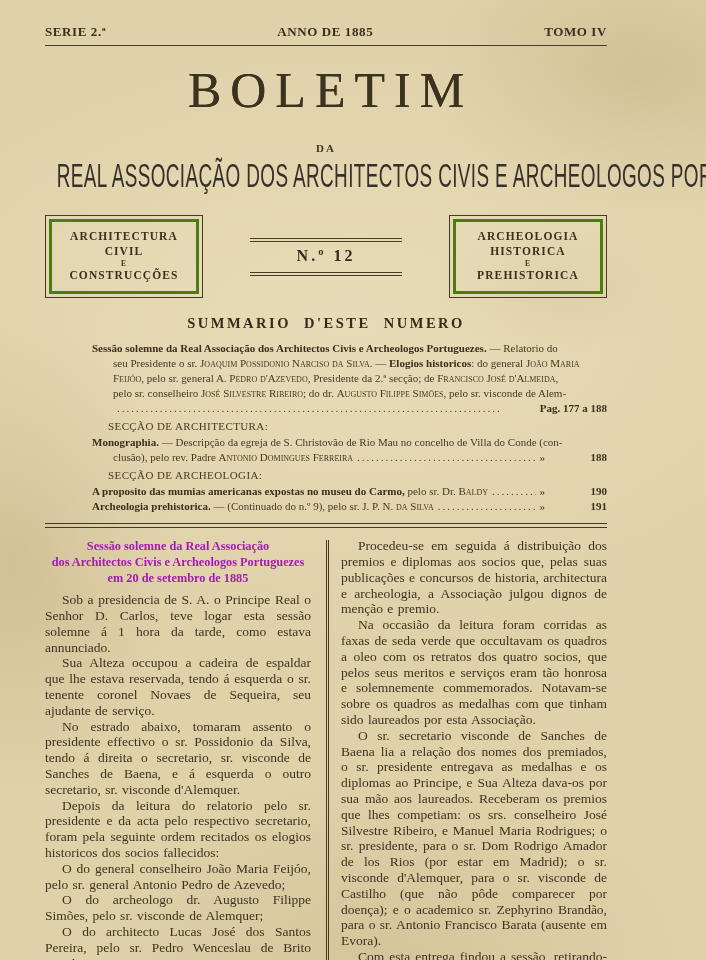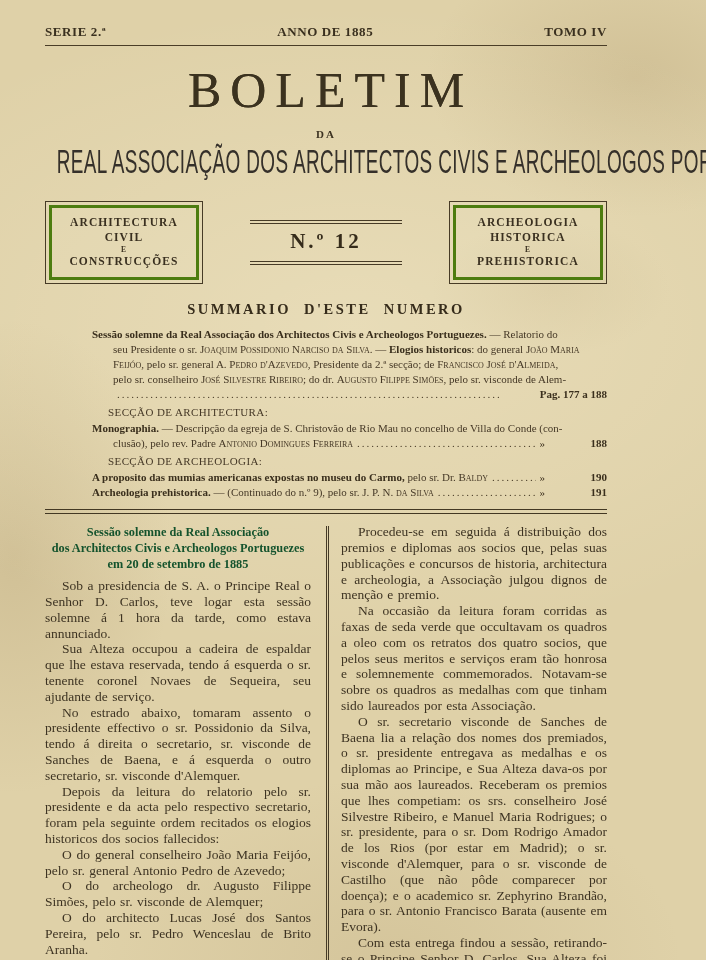--- a/index.html
+++ b/index.html
@@ -18,35 +18,35 @@
   .page { width:652px; height:960px; padding:24px 45px 0 45px; position:relative; }
 
   
   .masthead { display:flex; justify-content:space-between; align-items:baseline;
     font-weight:bold; font-size:13px; letter-spacing:0.6px; color:#3a301f; }
   .masthead-rule { border-top:1.8px solid #4a3d27; margin-top:5px; }
 
   
   .big-title { text-align:center; font-size:50px; letter-spacing:9px; text-indent:9px;
     margin-top:15px; color:#3b321f; text-shadow:0 0 0.5px #3b321f; }
-  .title-da { text-align:center; font-size:11px; font-weight:bold; letter-spacing:2px; margin-top:9px; color:#3d3322; }
+  .title-da { text-align:center; font-size:11px; font-weight:bold; letter-spacing:2px; margin-top:23px; color:#3d3322; }
   .org-wrap { margin-top:5px; height:36px; text-align:center; overflow:visible; }
   .org-title { display:inline-block; white-space:nowrap; font-family:"Liberation Sans", sans-serif;
     font-size:19.5px; font-weight:400; letter-spacing:0.4px; color:#35302a;
     transform:scale(0.97,1.72); transform-origin:50% 20%; }
 
   
   .cartouche-row { margin-top:20px; display:flex; justify-content:space-between; align-items:center; }
   .box { border:1.5px solid #473b26; padding:3px; width:158px; background:rgba(255,250,230,0.06); }
   .box-inner { border:3px solid #4d7c0f; padding:7px 3px 8px; text-align:center; }
   .box-line { font-weight:bold; font-size:11.5px; letter-spacing:1.1px; line-height:1.3; color:#3a3020; }
   .box-line.small { font-size:7.5px; line-height:1.25; }
   .issue-block { width:152px; text-align:center; }
   .issue-rule { height:4px; border-top:1.2px solid #473b26; border-bottom:1.2px solid #473b26; }
-  .issue-num { font-size:21px; font-weight:bold; letter-spacing:3px; padding:5px 0 7px; color:#352b1a; }
+  .issue-num { font-size:16px; font-weight:bold; letter-spacing:3px; padding:5px 0 7px; color:#352b1a; }
 
   
   .summary-heading { text-align:center; font-size:14.5px; font-weight:bold;
     letter-spacing:2.5px; word-spacing:7px; margin-top:17px; color:#362c1b; }
   .summary { margin-top:9px; padding-left:42px; font-size:11px; line-height:15px; color:#453826; }
   .sline { white-space:nowrap; overflow:hidden; }
   .sline.first { padding-left:5px; }
   .sline.cont { padding-left:26px; }
   .sline.section { padding-left:21px; letter-spacing:0.4px; margin:3px 0 1px; }
   .sline.hasref { display:flex; align-items:baseline; }
@@ -61,21 +61,21 @@
   .summary-divider { margin-top:9px; height:5px; border-top:1.6px solid #433823; border-bottom:1.6px solid #433823; }
 
   
   .columns { margin-top:10px; display:flex; position:relative; }
   .col { width:50%; font-size:13.5px; line-height:15.8px; text-align:justify; color:#3d3322; }
   .col-left { padding-right:15px; }
   .col-right { padding-left:15px; }
   .col-divider { position:absolute; left:50%; top:2px; bottom:2px; width:3px;
     border-left:1px solid #453a26; border-right:1px solid #453a26; }
   .article-heading { text-align:center; font-weight:bold; font-size:12.3px; line-height:16px;
-    margin-bottom:6px; color:#14532d; }
+    margin-bottom:6px; color:#a21caf; }
   .col p { text-indent:17px; margin:0; word-spacing:1px; }
 </style>
 </head>
 <body>
 
 <div class="page">
 
   <div class="masthead">
     <span>SERIE 2.ª</span>
     <span>ANNO DE 1885</span>

